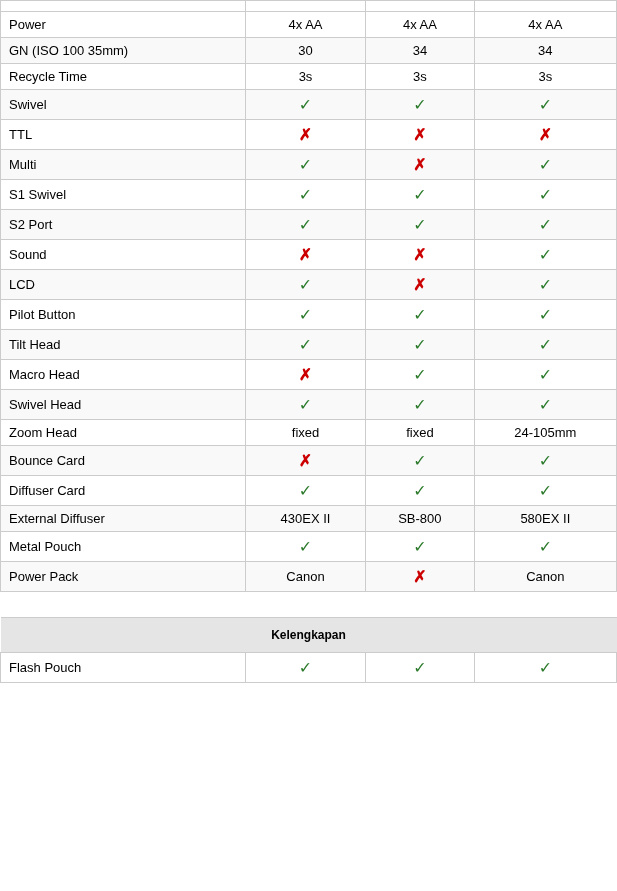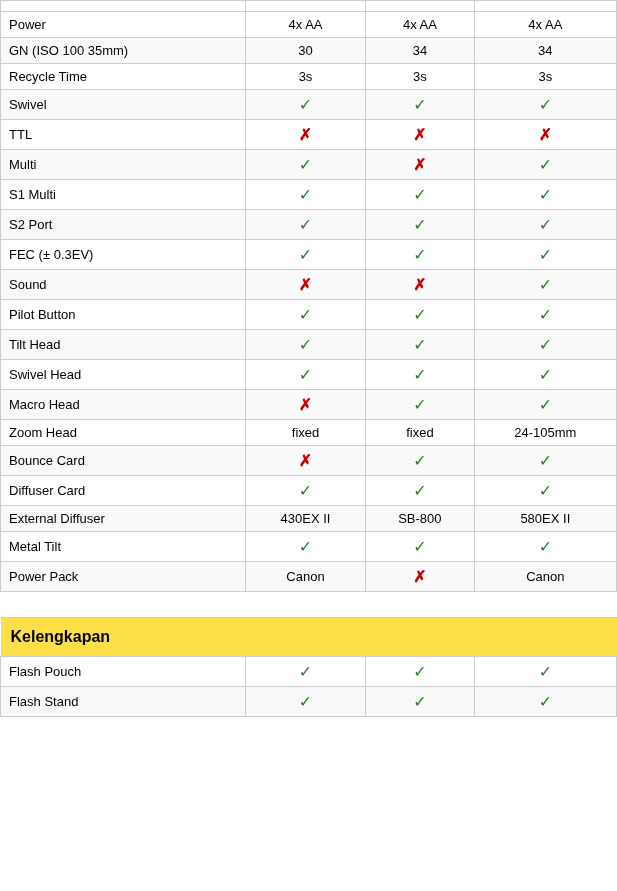--- a/index.html
+++ b/index.html
@@ -41,23 +41,24 @@
     .check {
       color: #2a7a2a;
       font-size: 16px;
     }
     .cross {
       color: #cc0000;
       font-size: 16px;
       font-weight: bold;
     }
     .section-header td {
-      background: #fde047;
+      background: #e5e5e5;
       font-weight: bold;
-      font-size: 16px;
+      font-size: 12px;
+      text-align: center;
       border-left: none;
       border-right: none;
       padding: 10px;
     }
   </style>
 </head>
 <body>
 
 <table>
   <thead>
@@ -99,64 +100,64 @@
     <td><span class="cross">✗</span></td>
     <td><span class="cross">✗</span></td>
   </tr>
       <tr>
     <td>Multi</td>
     <td><span class="check">✓</span></td>
     <td><span class="cross">✗</span></td>
     <td><span class="check">✓</span></td>
   </tr>
       <tr>
-    <td>S1 Multi</td>
+    <td>S1 Swivel</td>
     <td><span class="check">✓</span></td>
     <td><span class="check">✓</span></td>
     <td><span class="check">✓</span></td>
   </tr>
       <tr>
     <td>S2 Port</td>
     <td><span class="check">✓</span></td>
     <td><span class="check">✓</span></td>
     <td><span class="check">✓</span></td>
   </tr>
       <tr>
-    <td>FEC (± 0.3EV)</td>
-    <td><span class="check">✓</span></td>
-    <td><span class="check">✓</span></td>
-    <td><span class="check">✓</span></td>
-  </tr>
-      <tr>
     <td>Sound</td>
     <td><span class="cross">✗</span></td>
     <td><span class="cross">✗</span></td>
     <td><span class="check">✓</span></td>
   </tr>
       <tr>
+    <td>LCD</td>
+    <td><span class="check">✓</span></td>
+    <td><span class="cross">✗</span></td>
+    <td><span class="check">✓</span></td>
+  </tr>
+      <tr>
     <td>Pilot Button</td>
     <td><span class="check">✓</span></td>
     <td><span class="check">✓</span></td>
     <td><span class="check">✓</span></td>
   </tr>
       <tr>
     <td>Tilt Head</td>
     <td><span class="check">✓</span></td>
     <td><span class="check">✓</span></td>
     <td><span class="check">✓</span></td>
   </tr>
       <tr>
+    <td>Macro Head</td>
+    <td><span class="cross">✗</span></td>
+    <td><span class="check">✓</span></td>
+    <td><span class="check">✓</span></td>
+  </tr>
+      <tr>
     <td>Swivel Head</td>
     <td><span class="check">✓</span></td>
-    <td><span class="check">✓</span></td>
-    <td><span class="check">✓</span></td>
-  </tr>
-      <tr>
-    <td>Macro Head</td>
-    <td><span class="cross">✗</span></td>
     <td><span class="check">✓</span></td>
     <td><span class="check">✓</span></td>
   </tr>
       <tr>
     <td>Zoom Head</td>
     <td><span>fixed</span></td>
     <td><span>fixed</span></td>
     <td><span>24-105mm</span></td>
   </tr>
       <tr>
@@ -171,45 +172,39 @@
     <td><span class="check">✓</span></td>
     <td><span class="check">✓</span></td>
   </tr>
       <tr>
     <td>External Diffuser</td>
     <td><span>430EX II</span></td>
     <td><span>SB-800</span></td>
     <td><span>580EX II</span></td>
   </tr>
       <tr>
-    <td>Metal Tilt</td>
+    <td>Metal Pouch</td>
     <td><span class="check">✓</span></td>
     <td><span class="check">✓</span></td>
     <td><span class="check">✓</span></td>
   </tr>
       <tr>
     <td>Power Pack</td>
     <td><span>Canon</span></td>
     <td><span class="cross">✗</span></td>
     <td><span>Canon</span></td>
   </tr>
       <tr>
         <td colspan="4" style="height:8px; border:none;">&nbsp;</td>
       </tr>
       <tr class="section-header">
         <td colspan="4">Kelengkapan</td>
       </tr>
       <tr>
     <td>Flash Pouch</td>
-    <td><span class="check">✓</span></td>
-    <td><span class="check">✓</span></td>
-    <td><span class="check">✓</span></td>
-  </tr>
-      <tr>
-    <td>Flash Stand</td>
     <td><span class="check">✓</span></td>
     <td><span class="check">✓</span></td>
     <td><span class="check">✓</span></td>
   </tr>
     </tbody>
 </table>
 
 <div style="position:fixed; top:40%; left:50%; transform:translate(-50%,-50%) rotate(-20deg); font-size:22px; color:rgba(100,160,220,0.13); font-weight:bold; white-space:nowrap; pointer-events:none; z-index:999; letter-spacing:3px;"></div>
 
 </body></html>

